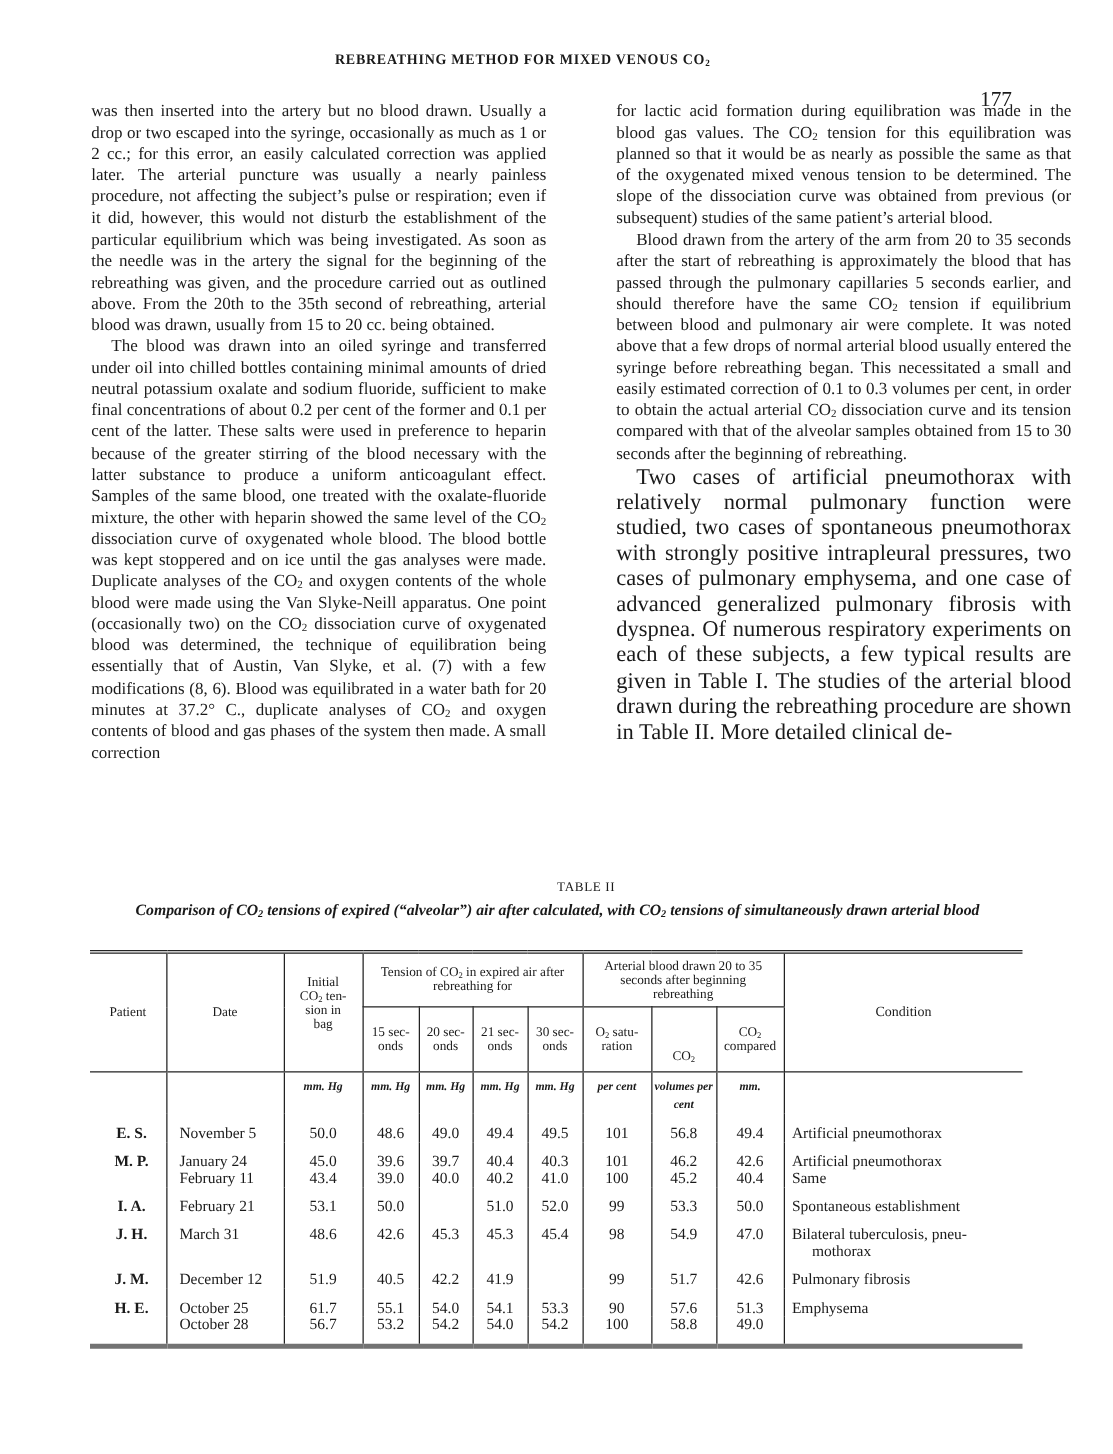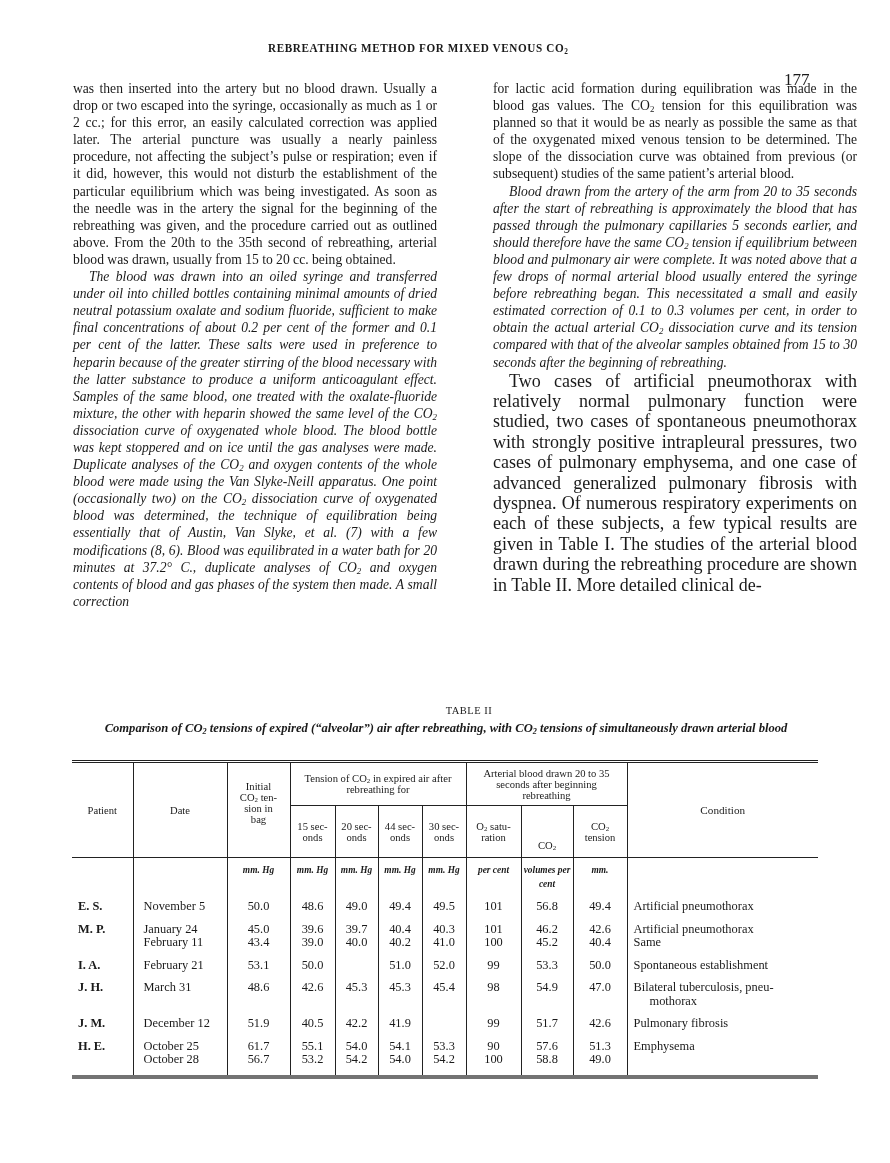--- a/index.html
+++ b/index.html
@@ -6,40 +6,40 @@
   body { width: 890px; height: 1163px; position: relative; overflow: hidden;
          font-family: "Liberation Serif", "DejaVu Serif", serif; color: #1a1a1a; }
   .running-head { position: absolute; top: 38px; left: 0; width: 890px; }
   .running-title { position: absolute; left: 268px; top: 4px; font-size: 11.2px; letter-spacing: 0.6px;
                    font-weight: bold; transform: scaleY(1.05); }
   .page-number { position: absolute; left: 784px; top: 0px; font-size: 17px; margin-top: 32px; }
   .col { position: absolute; top: 80px; font-size: 13.6px; line-height: 17.1px; text-align: justify; }
   .col-left { left: 73px; width: 364px; }
   .col-right { left: 453px; width: 364px; margin-left: 40px; }
   .col p { margin: 0; text-indent: 0; }
-  .col p.indent { text-indent: 16px; font-style: italic; }
+  .col p.indent { text-indent: 16px; }
   .section-heading { text-align: center; font-size: 11.5px; letter-spacing: 0.5px; margin: 14px 0 10px 0; }
   .large-text { font-size: 18px; line-height: 20.4px; }
   .large-text p { text-indent: 16px; }
   sub { font-size: 0.65em; vertical-align: -0.2em; line-height: 0; }
   .table-caption-label { position: absolute; top: 705px; left: 0; width: 890px; text-align: center;
                          font-size: 10.5px; letter-spacing: 0.5px; padding-left: 24px; }
   .table-caption { position: absolute; top: 722px; left: 68px; width: 756px; text-align: center;
                    font-style: italic; font-weight: bold; font-size: 12.6px; line-height: 13px; }
   table.data-table { position: absolute; top: 760px; left: 72px; width: 746px;
                      border-collapse: collapse; font-size: 12.4px; }
   .data-table th, .data-table td { padding: 0; vertical-align: top; }
   .data-table thead tr.top th { border-top: 3px double #222; }
   .data-table th { font-weight: normal; font-size: 10.6px; line-height: 11px; text-align: center; }
   .vsep { border-left: 1.4px solid #222; }
   .hrule { border-bottom: 1.4px solid #222; }
   .units td { font-style: italic; font-weight: bold; font-size: 9.4px; text-align: center; line-height: 10px; padding-top: 6px; margin-top: 28px; }
   .data-table tbody td { text-align: center; line-height: 13.5px; }
   .data-table tbody tr.row td { padding-top: 9px; }
-  .data-table tbody td.patient { text-align: left; padding-left: 6px; font-weight: bold; }
+  .data-table tbody td.patient { text-align: center; padding-left: 6px; font-weight: bold; }
   .data-table tbody td.date { text-align: left; padding-left: 10px; }
   .data-table tbody td.condition { text-align: left; padding-left: 6px; }
   .data-table tbody tr.last td { padding-bottom: 8px; border-bottom: 4px solid #737373; }
   .hang { display: block; padding-left: 16px; }
 </style>
 </head>
 <body>
 
 <div class="running-head">
   <span class="running-title"><span>REBREATHING METHOD FOR MIXED VENOUS CO</span><sub>2</sub></span>
@@ -53,21 +53,21 @@
 
 <div class="col col-right">
   <p><span>for lactic acid formation during equilibration was made in the blood gas values.  The CO</span><sub>2</sub><span> tension for this equilibration was planned so that it would be as nearly as possible the same as that of the oxygenated mixed venous tension to be determined.  The slope of the dissociation curve was obtained from previous (or subsequent) studies of the same patient’s arterial blood.</span></p>
   <p class="indent"><span>Blood drawn from the artery of the arm from 20 to 35 seconds after the start of rebreathing is approximately the blood that has passed through the pulmonary capillaries 5 seconds earlier, and should therefore have the same CO</span><sub>2</sub><span> tension if equilibrium between blood and pulmonary air were complete.  It was noted above that a few drops of normal arterial blood usually entered the syringe before rebreathing began.  This necessitated a small and easily estimated correction of 0.1 to 0.3 volumes per cent, in order to obtain the actual arterial CO</span><sub>2</sub><span> dissociation curve and its tension compared with that of the alveolar samples obtained from 15 to 30 seconds after the beginning of rebreathing.</span></p>
   <div class="large-text">
     <p>Two cases of artificial pneumothorax with relatively normal pulmonary function were studied, two cases of spontaneous pneumothorax with strongly positive intrapleural pressures, two cases of pulmonary emphysema, and one case of advanced generalized pulmonary fibrosis with dyspnea.  Of numerous respiratory experiments on each of these subjects, a few typical results are given in Table I.  The studies of the arterial blood drawn during the rebreathing procedure are shown in Table II.  More detailed clinical de-</p>
   </div>
 </div>
 
 <div class="table-caption-label">TABLE II</div>
-<div class="table-caption"><span>Comparison of CO</span><sub>2</sub><span> tensions of expired (“alveolar”) air after rebreathing, with CO</span><sub>2</sub><span> tensions of simultaneously drawn arterial blood</span></div>
+<div class="table-caption"><span>Comparison of CO</span><sub>2</sub><span> tensions of expired (“alveolar”) air after calculated, with CO</span><sub>2</sub><span> tensions of simultaneously drawn arterial blood</span></div>
 
 <table class="data-table">
   <colgroup>
     <col style="width:61px">
       <col style="width:94px">
       <col style="width:63px">
     <col style="width:45px">
       <col style="width:43px">
       <col style="width:44px">
       <col style="width:44px">
@@ -81,25 +81,25 @@
       <th rowspan="2" class="hrule" style="vertical-align:middle">Patient</th>
       <th rowspan="2" class="vsep hrule" style="vertical-align:middle">Date</th>
       <th rowspan="2" class="vsep hrule" style="vertical-align:middle;padding-bottom:14px"><span>Initial</span><br><span>CO</span><sub>2</sub><span> ten-</span><br><span>sion in</span><br><span>bag</span></th>
       <th colspan="4" class="vsep hrule" style="vertical-align:middle;padding:0 6px"><span>Tension of CO</span><sub>2</sub><span> in expired air after rebreathing for</span></th>
       <th colspan="3" class="vsep hrule" style="vertical-align:middle;padding:0 8px">Arterial blood drawn 20 to 35 seconds after beginning rebreathing</th>
       <th rowspan="2" class="vsep hrule" style="vertical-align:middle;font-size:11.2px">Condition</th>
     </tr>
     <tr style="height:52px">
       <th class="vsep hrule" style="vertical-align:middle;padding:0 2px">15 sec-onds</th>
       <th class="vsep hrule" style="vertical-align:middle;padding:0 2px">20 sec-onds</th>
-      <th class="vsep hrule" style="vertical-align:middle;padding:0 2px">44 sec-onds</th>
+      <th class="vsep hrule" style="vertical-align:middle;padding:0 2px">21 sec-onds</th>
       <th class="vsep hrule" style="vertical-align:middle;padding:0 2px">30 sec-onds</th>
       <th class="vsep hrule" style="vertical-align:middle;padding:0 3px"><span>O</span><sub>2</sub><span> satu-ration</span></th>
       <th class="vsep hrule" style="vertical-align:bottom;padding-bottom:6px"><span>CO</span><sub>2</sub></th>
-      <th class="vsep hrule" style="vertical-align:middle"><span>CO</span><sub>2</sub><br><span>tension</span></th>
+      <th class="vsep hrule" style="vertical-align:middle"><span>CO</span><sub>2</sub><br><span>compared</span></th>
     </tr>
   </thead>
   <tbody>
     <tr class="units">
       <td></td>
       <td class="vsep"></td>
       <td class="vsep">mm. Hg</td>
       <td class="vsep">mm. Hg</td>
       <td class="vsep">mm. Hg</td>
       <td class="vsep">mm. Hg</td>

